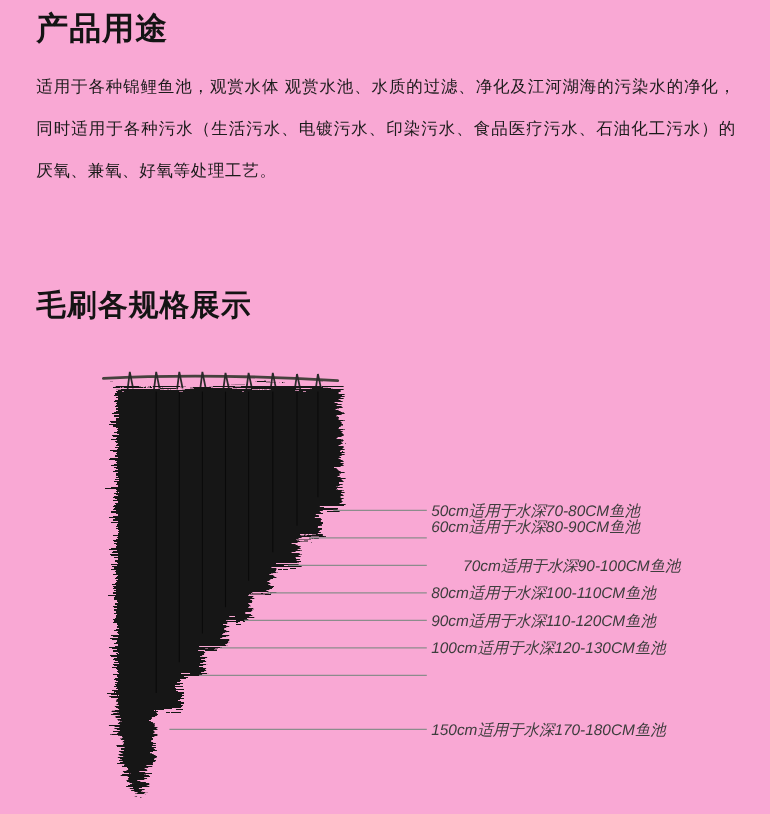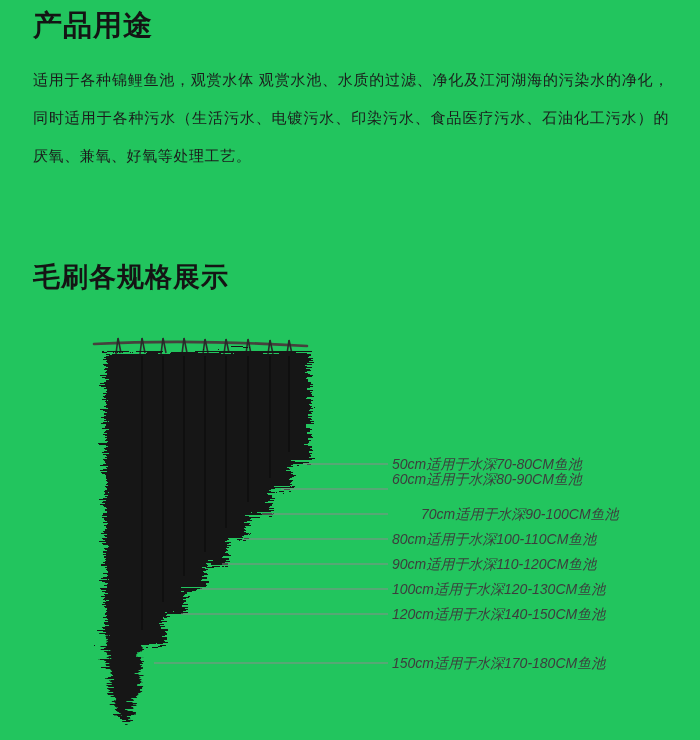--- a/index.html
+++ b/index.html
@@ -5,21 +5,21 @@
   * { margin: 0; padding: 0; box-sizing: border-box; }
   html, body { background: #ffffff; }
   body {
     width: 700px; height: 740px;
     font-family: "Liberation Sans", sans-serif;
     -webkit-font-smoothing: antialiased;
   }
   .canvas {
     position: relative;
     width: 700px; height: 740px;
-    background: #22c55e;
+    background: #f9a8d4;
     overflow: hidden;
   }
   .section-title {
     position: absolute;
     left: 33px;
     font-size: 29px;
     font-weight: 700;
     color: #141414;
     letter-spacing: 1px;
     white-space: nowrap;
@@ -129,17 +129,16 @@
         <line x1="154" y1="333" x2="388" y2="333"></line>
       </g>
     </svg>
 
     <div class="spec-label lbl-0">50cm适用于水深70-80CM鱼池</div>
     <div class="spec-label lbl-1">60cm适用于水深80-90CM鱼池</div>
     <div class="spec-label lbl-2">70cm适用于水深90-100CM鱼池</div>
     <div class="spec-label lbl-3">80cm适用于水深100-110CM鱼池</div>
     <div class="spec-label lbl-4">90cm适用于水深110-120CM鱼池</div>
     <div class="spec-label lbl-5">100cm适用于水深120-130CM鱼池</div>
-    <div class="spec-label lbl-6">120cm适用于水深140-150CM鱼池</div>
     <div class="spec-label lbl-7">150cm适用于水深170-180CM鱼池</div>
   </div>
 
 </div>
 
 </body></html>

